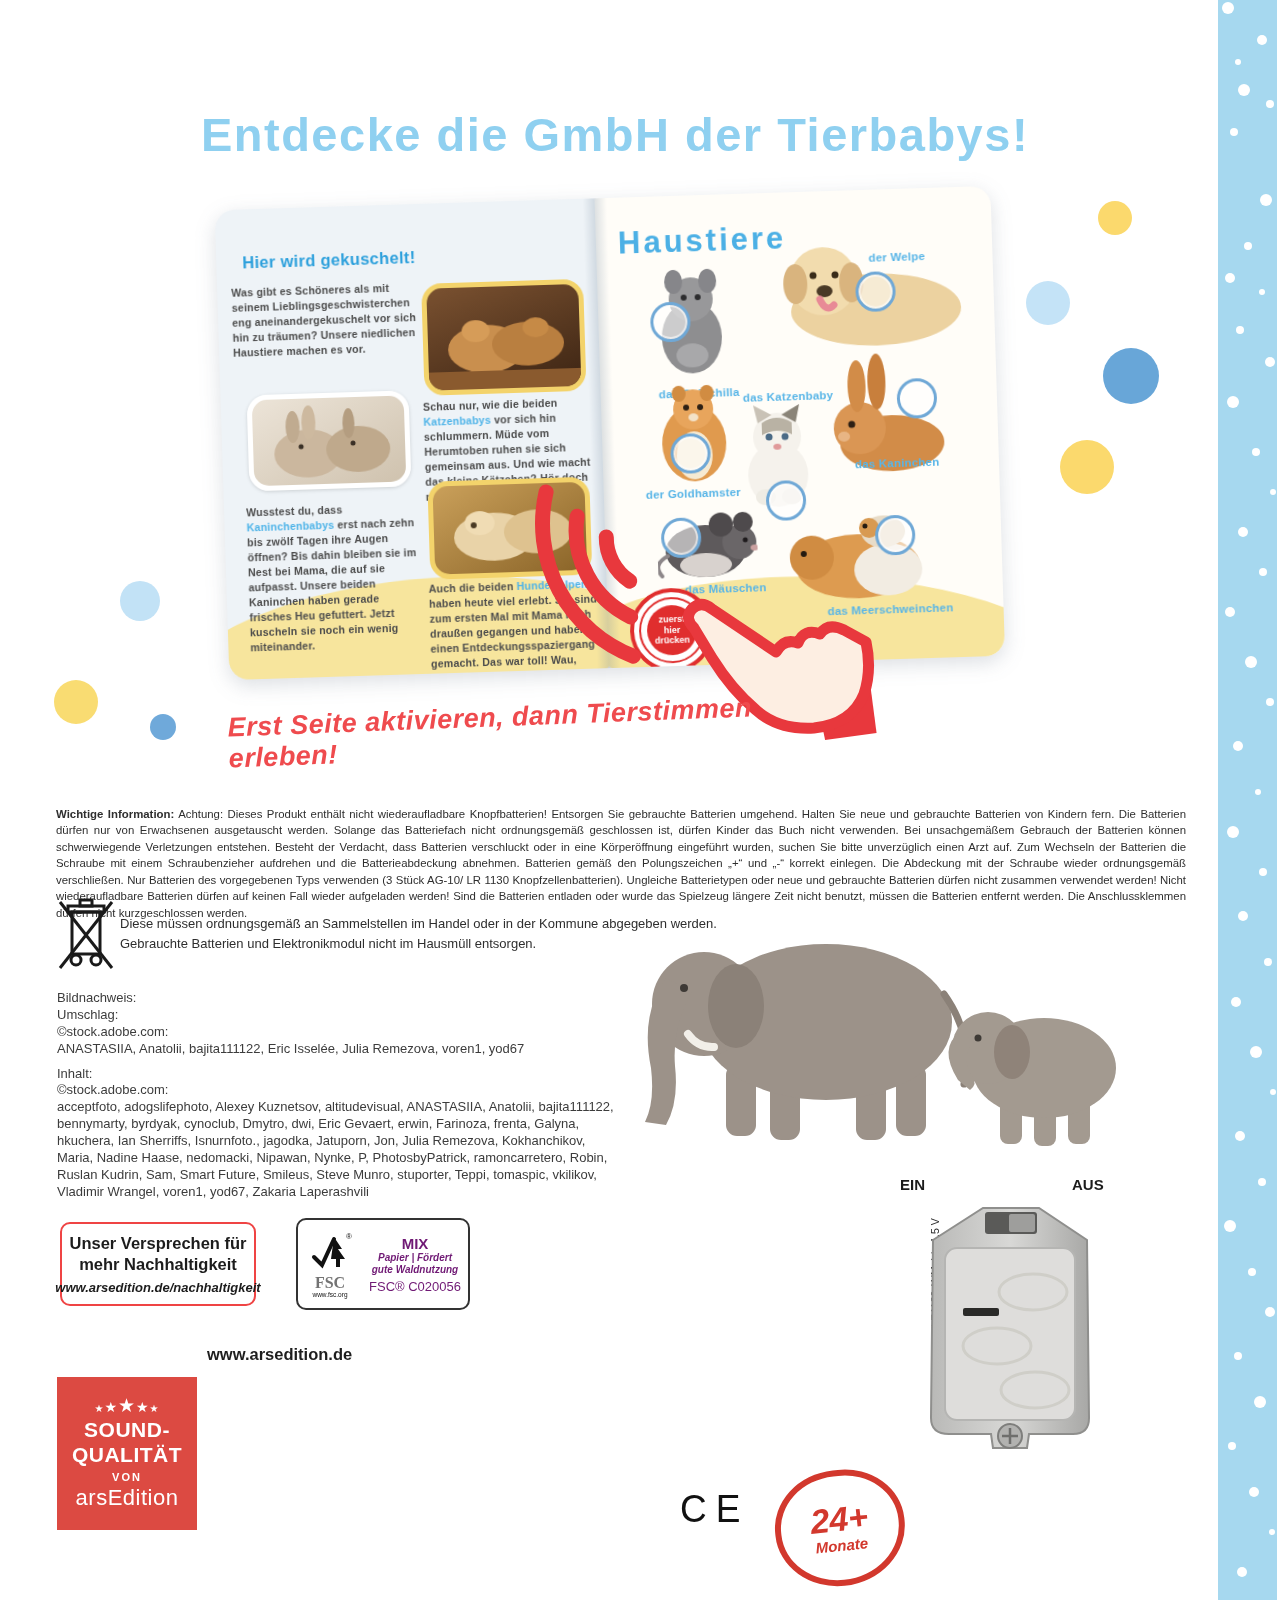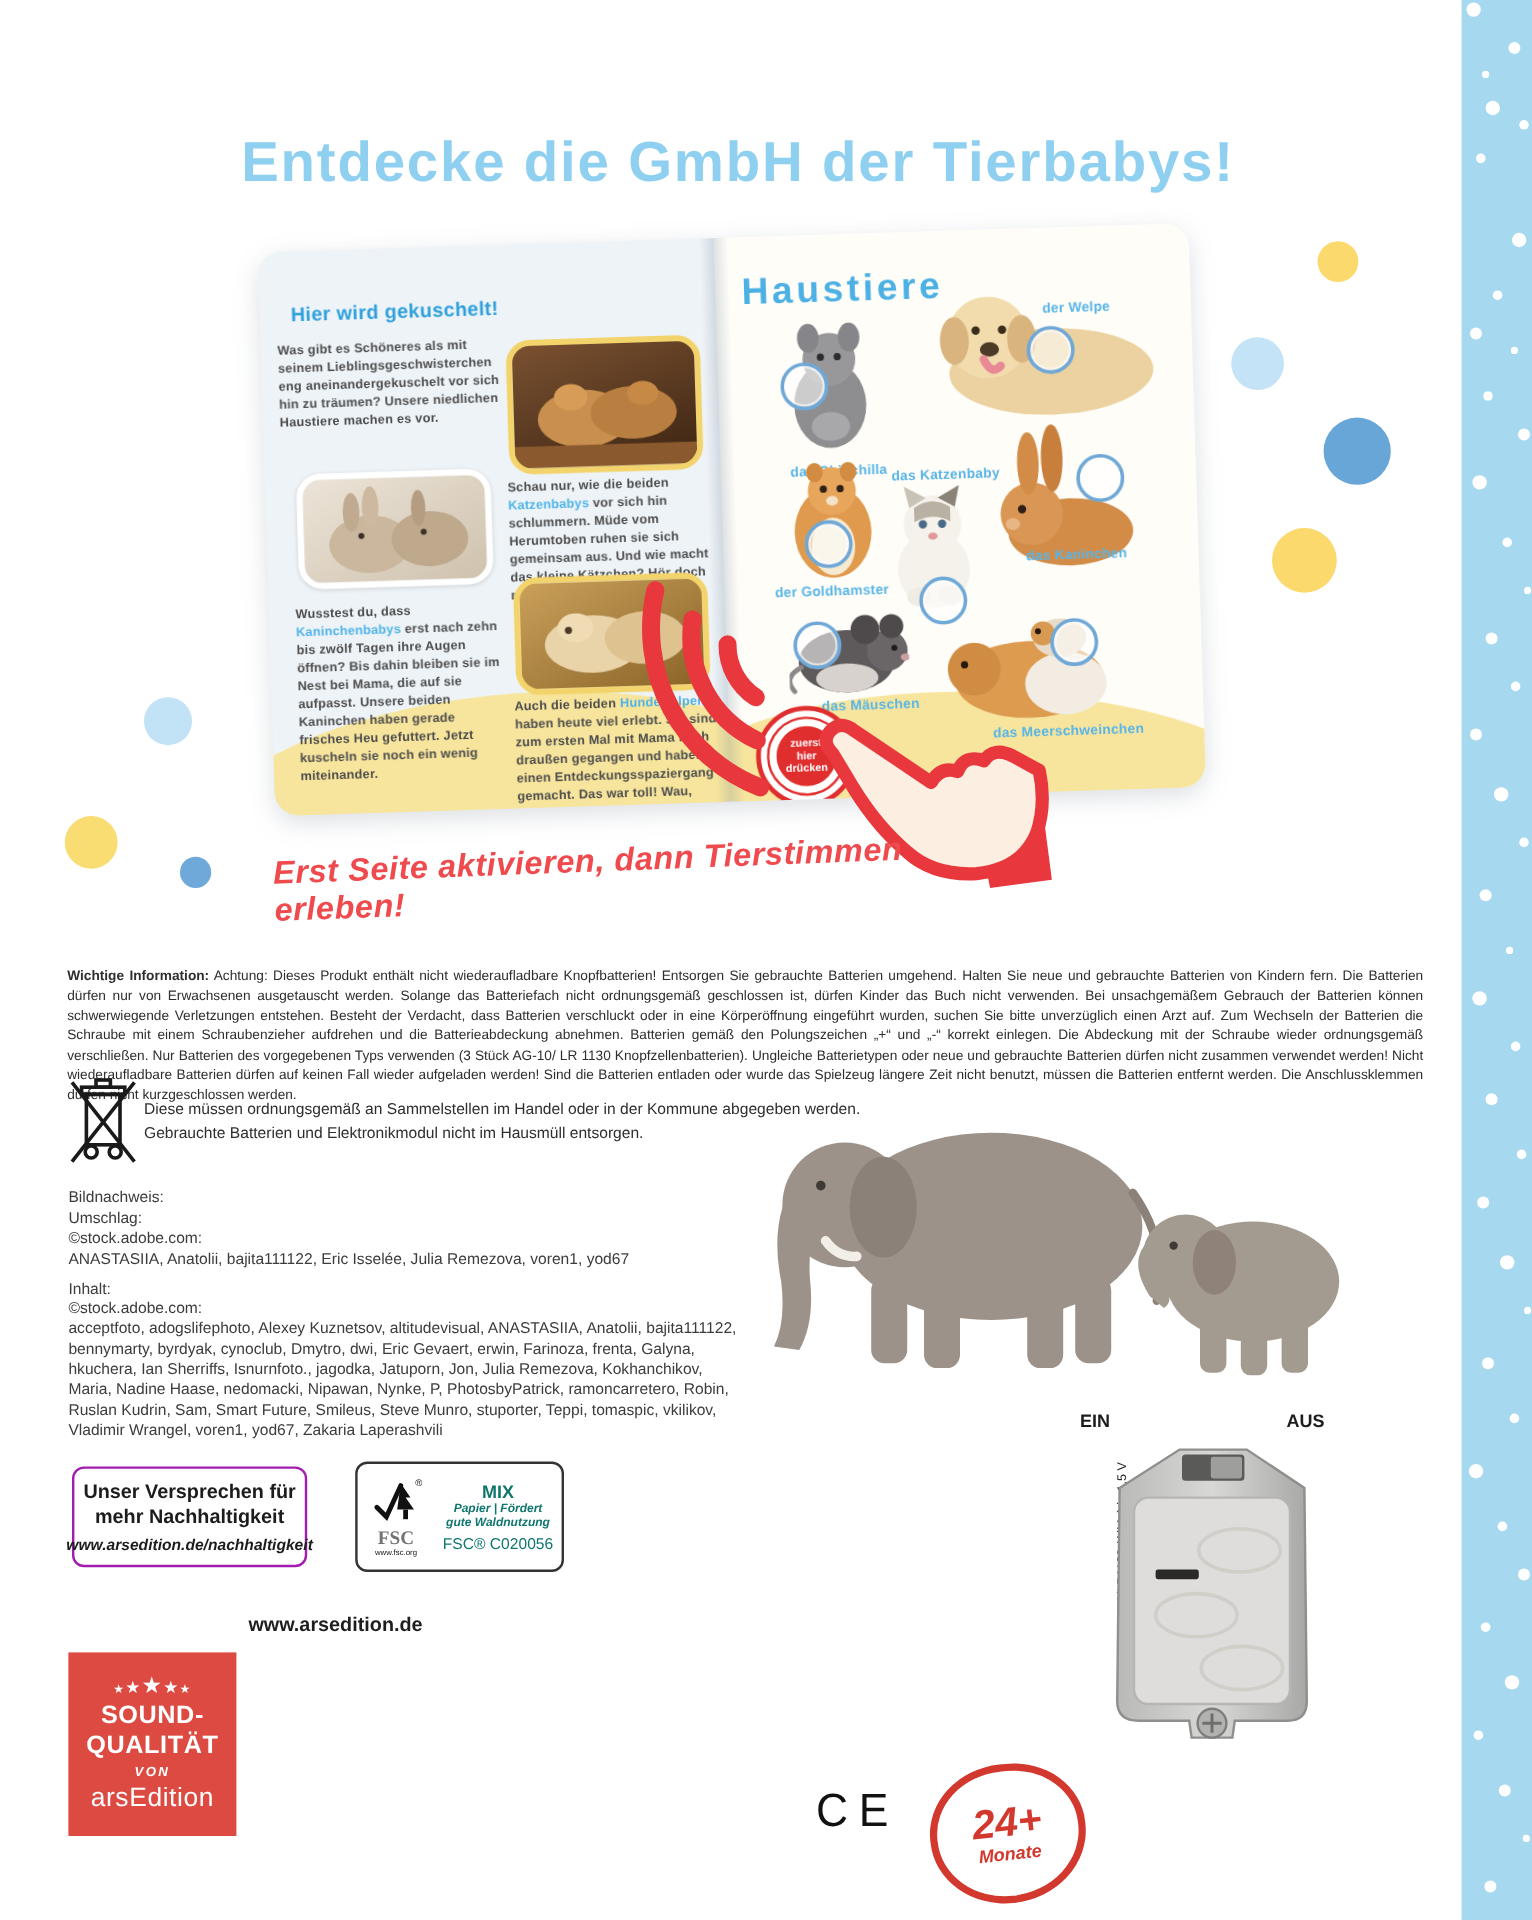--- a/index.html
+++ b/index.html
@@ -67,42 +67,42 @@
   
   .elephants{position:absolute;left:638px;top:916px;}
 
   
   .battery{position:absolute;left:905px;top:1196px;width:210px;height:255px;}
   .bat-label{position:absolute;font-size:15px;font-weight:bold;color:#1c1c1c;}
   .bat-spec{position:absolute;left:820px;top:1290px;width:230px;font-size:10.5px;color:#2c2c2c;
             transform:rotate(-90deg);transform-origin:center;text-align:center;}
 
   
-  .pledge-box{position:absolute;left:60px;top:1222px;width:192px;height:80px;border:2px solid #a21caf;
+  .pledge-box{position:absolute;left:60px;top:1222px;width:192px;height:80px;border:2px solid #ef4444;
       border-radius:10px;display:flex;flex-direction:column;align-items:center;justify-content:center;}
   .pledge-box .b1{font-size:16.5px;font-weight:bold;color:#1c1c1c;line-height:1.25;}
   .pledge-box .url{font-size:13px;font-style:italic;font-weight:bold;color:#1c1c1c;margin-top:5px;}
 
   .fsc-box{position:absolute;left:296px;top:1218px;width:170px;height:88px;border:2px solid #333;
       border-radius:10px;display:flex;align-items:center;}
   .fsc-left{width:64px;text-align:center;position:relative;}
   .fsc-acr{font-family:"Liberation Serif",serif;font-size:16px;font-weight:bold;color:#737373;line-height:1;}
   .fsc-url{font-size:6.5px;color:#111;}
-  .fsc-right{flex:1;text-align:center;color:#0f766e;}
+  .fsc-right{flex:1;text-align:center;color:#701a75;}
   .fsc-mix{font-size:15px;font-weight:bold;}
   .fsc-desc{font-size:10px;font-weight:bold;line-height:1.2;font-style:italic;}
   .fsc-cert{font-size:13px;font-weight:normal;margin-top:3px;text-align:center;}
 
   
   .sound-stamp{position:absolute;left:57px;top:1377px;width:140px;height:153px;background:#dc4a42;
       color:#fff;text-align:center;display:flex;flex-direction:column;align-items:center;justify-content:center;}
   .stars{letter-spacing:1px;line-height:1;margin-bottom:2px;}
   .stars .s1{font-size:10px;} .stars .s2{font-size:14px;} .stars .s3{font-size:19px;}
   .ss-big{font-size:21px;font-weight:bold;letter-spacing:.5px;line-height:1.2;}
-  .ss-von{font-size:11px;font-weight:bold;letter-spacing:2px;margin:4px 0 2px;font-style:italic;}
+  .ss-von{font-size:11px;font-weight:bold;letter-spacing:2px;margin:4px 0 2px;}
   .ss-brand{font-size:22px;letter-spacing:.5px;}
 
   .copyright{position:absolute;left:207px;top:1344px;font-size:16.5px;color:#1e1e1e;line-height:1.32;}
   .copyright .url{font-weight:bold;}
 
   .ce-mark{position:absolute;left:680px;top:1488px;font-size:37px;color:#111;letter-spacing:9px;
            font-family:"Liberation Sans",sans-serif;transform:scaleY(1.05);}
   .age-stamp{position:absolute;left:775px;top:1470px;width:118px;height:104px;border:6px solid #d2382d;
       border-radius:50% 48% 52% 50%;transform:rotate(-6deg);display:flex;flex-direction:column;
       align-items:center;justify-content:center;color:#d2382d;}

